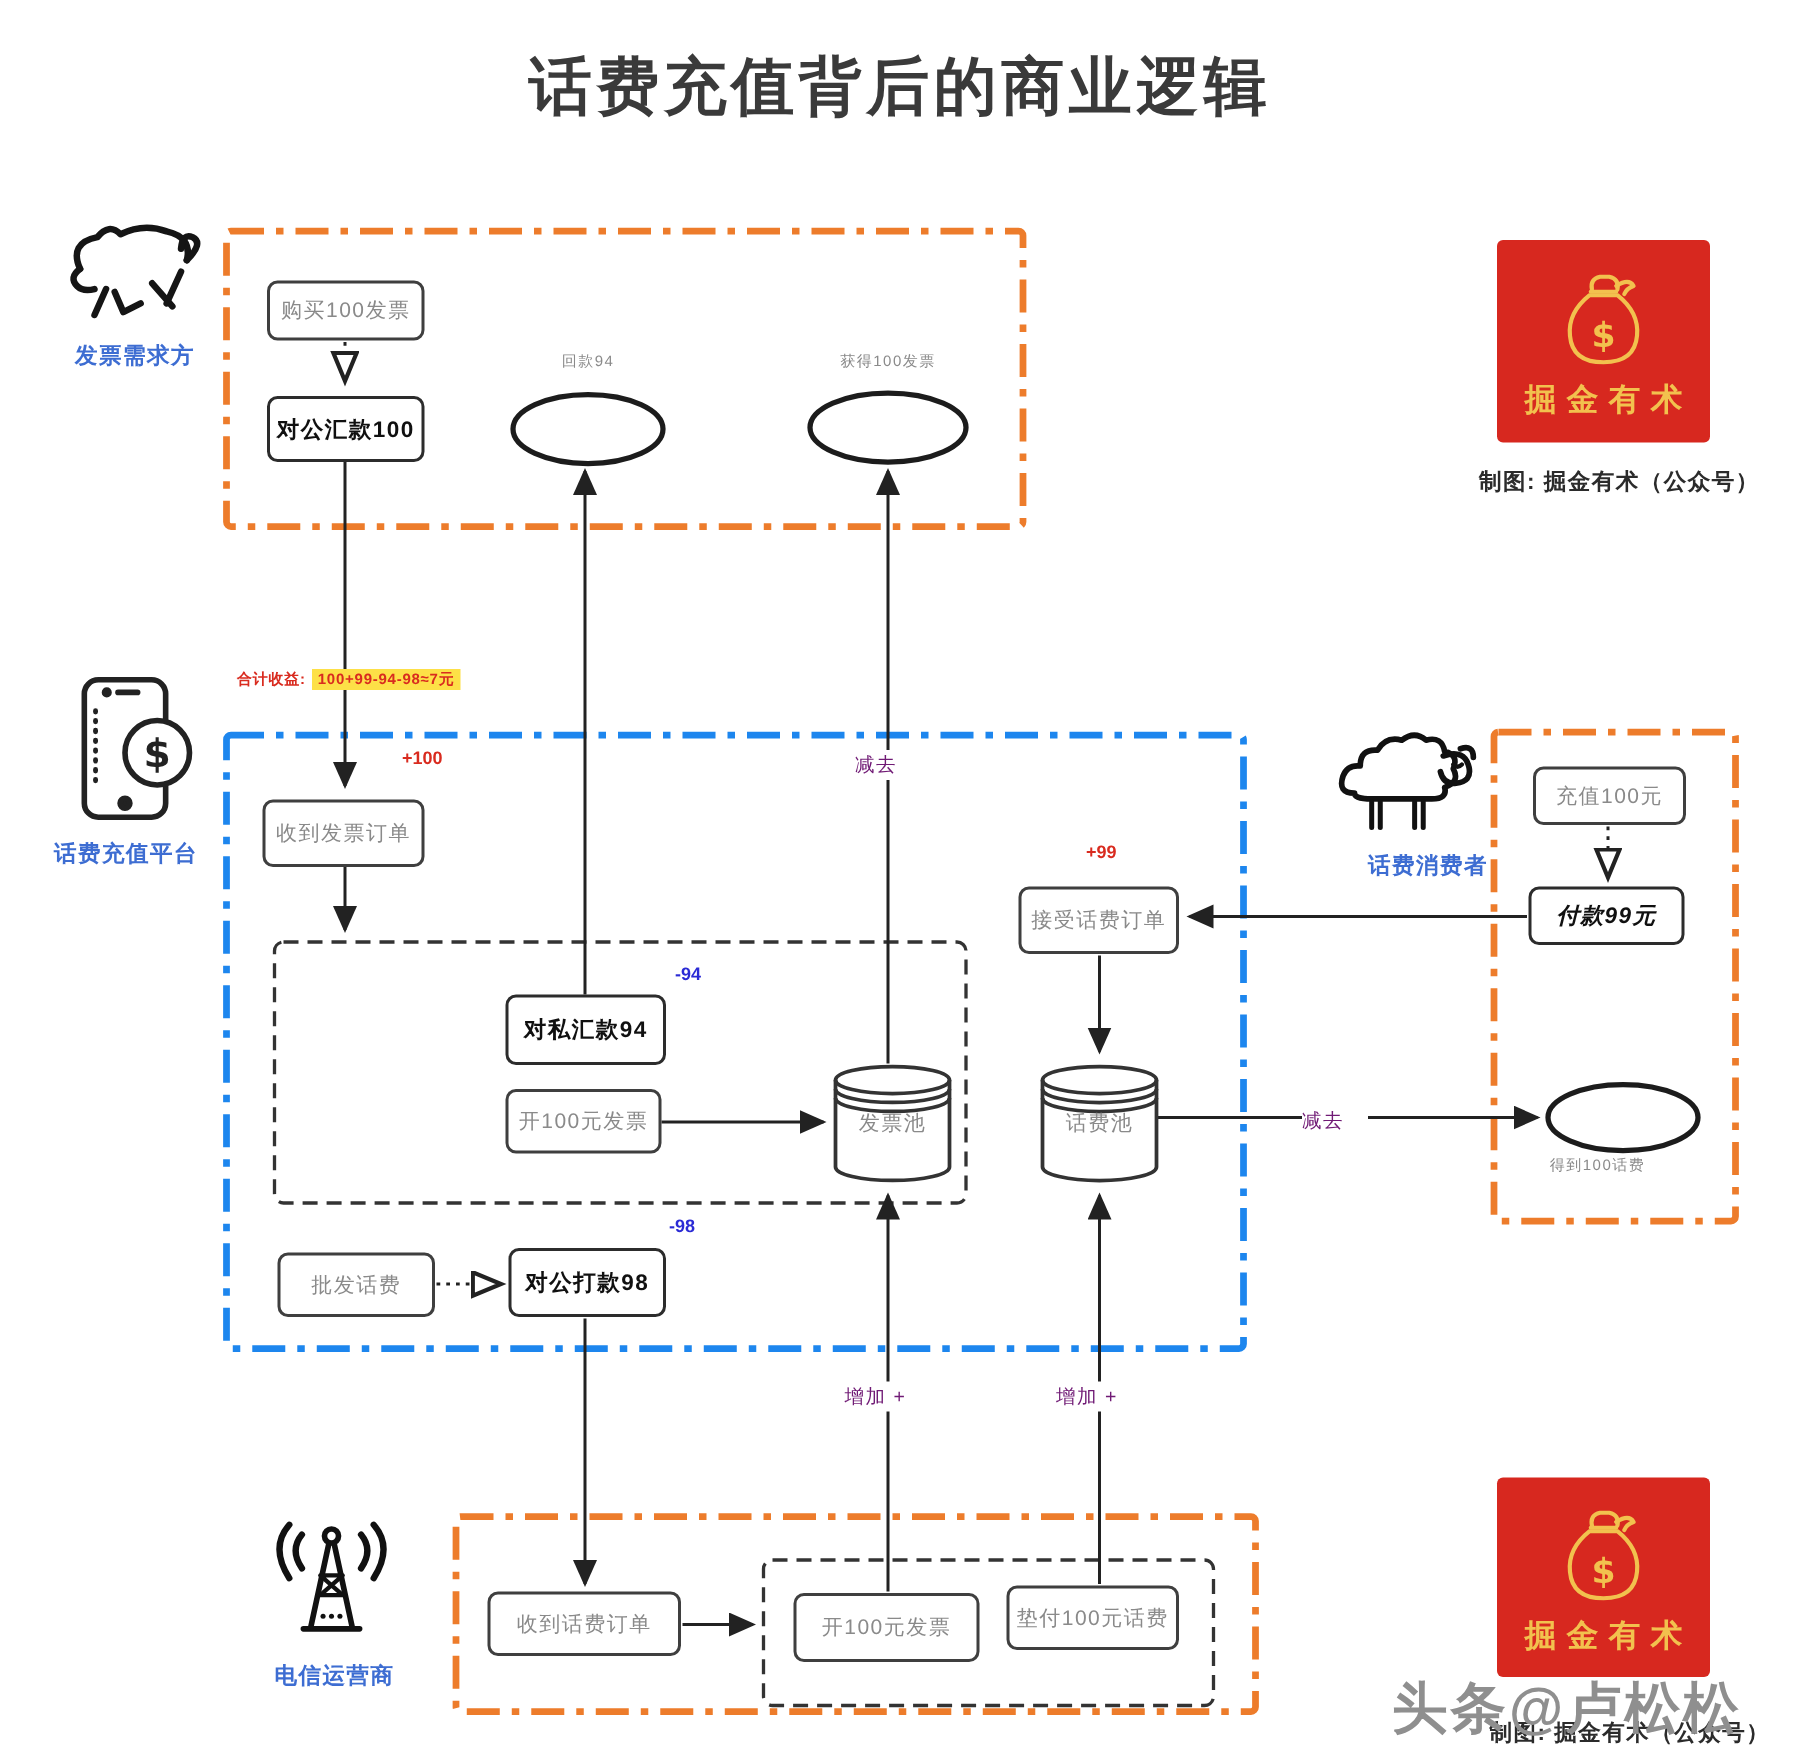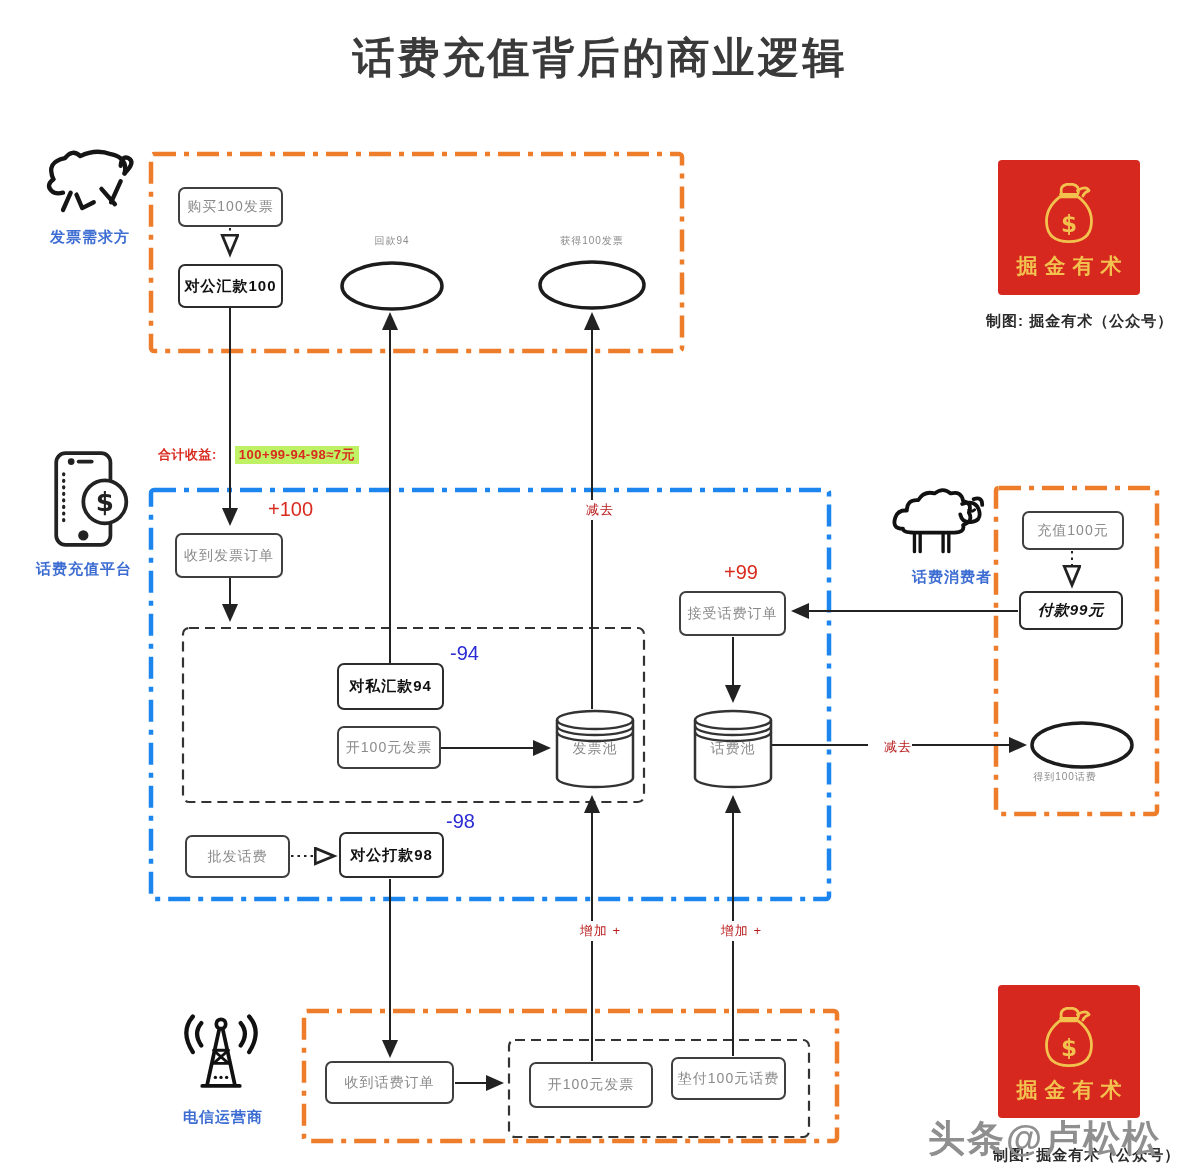--- a/index.html
+++ b/index.html
@@ -4,26 +4,26 @@
 <style>
   html,body{margin:0;padding:0;background:#ffffff;font-family:"Liberation Sans",sans-serif;}
   #stage{position:relative;width:1200px;height:1176px;background:#fff;overflow:hidden;}
   .title{position:absolute;top:30px;left:0;width:1200px;text-align:center;font-size:42px;font-weight:bold;color:#3a3a3a;letter-spacing:3px;z-index:2;}
   svg.overlay{position:absolute;left:0;top:0;z-index:1;}
   .node{position:absolute;box-sizing:border-box;border:2px solid #3f3f3f;border-radius:7px;background:#fff;display:flex;align-items:center;justify-content:center;font-size:14px;color:#8a8a8a;letter-spacing:1px;z-index:2;}
   .node.strong{color:#101010;font-weight:bold;border-color:#2c2c2c;font-size:15px;}
   .actor{position:absolute;color:#3d6dd2;font-weight:bold;font-size:15px;text-align:center;letter-spacing:1px;z-index:2;}
   .ellabel{position:absolute;color:#8a8a8a;font-size:10px;text-align:center;letter-spacing:1px;z-index:2;}
   .pool{position:absolute;color:#8a8a8a;font-size:14px;text-align:center;letter-spacing:1px;z-index:3;}
-  .num{position:absolute;font-weight:normal;font-size:20px;z-index:3;}
+  .num{position:absolute;font-weight:bold;font-size:12px;z-index:3;}
   .red{color:#d92b1f;}
   .blue{color:#2b2bd5;}
-  .linelabel{position:absolute;background:#fff;color:#b91c1c;font-size:13px;text-align:right;letter-spacing:1px;z-index:3;padding:1px 0;}
-  .profit{position:absolute;left:158px;top:446px;display:flex;gap:18px;font-weight:bold;font-size:13px;color:#d92b1f;z-index:3;letter-spacing:0.5px;}
-  .profit .val{background:#bef264;padding:0 4px;text-align:right;}
+  .linelabel{position:absolute;background:#fff;color:#701a75;font-size:13px;text-align:left;letter-spacing:1px;z-index:3;padding:1px 0;}
+  .profit{position:absolute;left:158px;top:446px;display:flex;gap:4px;font-weight:bold;font-size:10px;color:#d92b1f;z-index:3;letter-spacing:0.5px;}
+  .profit .val{background:#fde047;padding:0 4px;text-align:right;}
   .icon{position:absolute;z-index:2;}
   .logo{position:absolute;background:#d7281f;border-radius:4px;display:flex;flex-direction:column;align-items:center;justify-content:center;z-index:2;}
   .logo .brandname{color:#f2c14e;font-weight:bold;font-size:21px;letter-spacing:7px;margin-top:2px;text-indent:7px;}
   .caption{position:absolute;color:#2b2b2b;font-weight:bold;font-size:15px;letter-spacing:1px;z-index:2;}
   .watermark{position:absolute;left:928px;top:1114px;color:#8f8f8f;font-weight:bold;font-size:37px;letter-spacing:2px;z-index:5;white-space:nowrap;}
 </style>
 </head>
 <body>
 
 <div id="stage">

